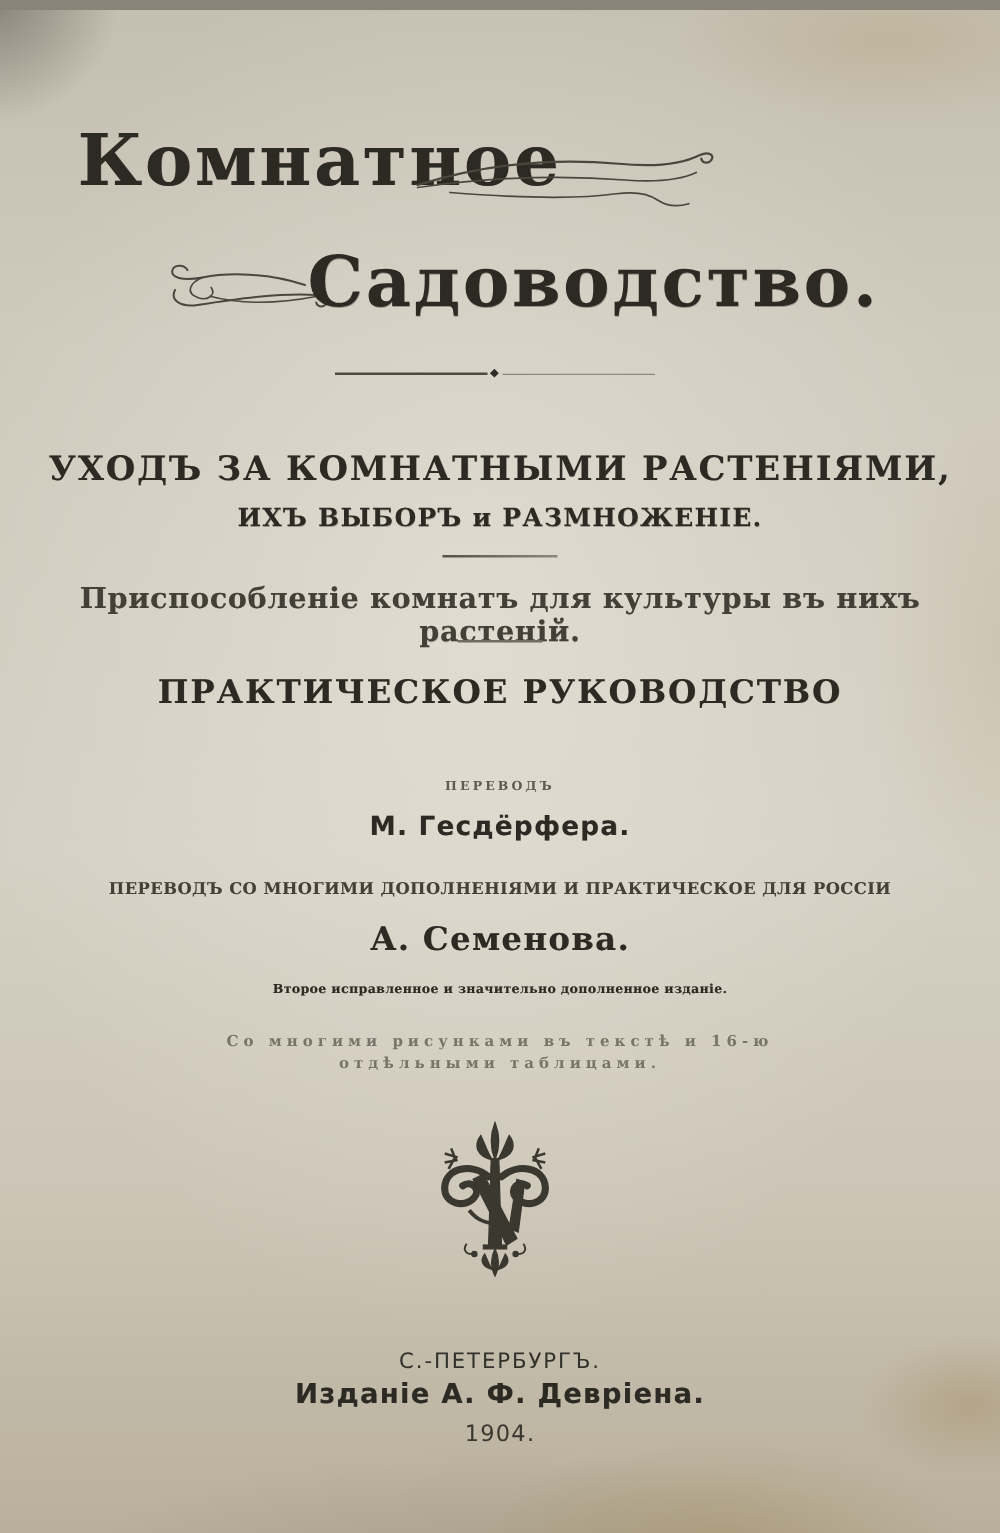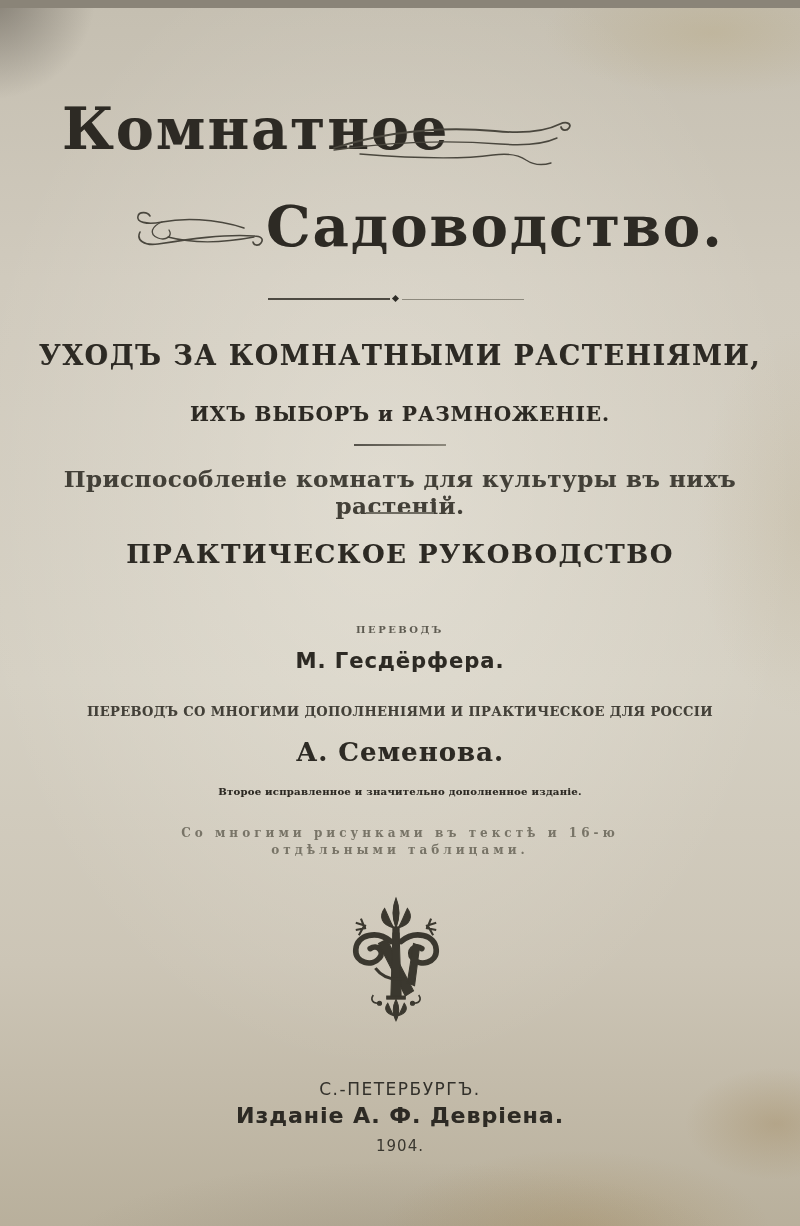--- a/index.html
+++ b/index.html
@@ -32,21 +32,21 @@
   .guide{font-weight:700;font-size:26px;letter-spacing:1.5px;}
   .aud{font-weight:700;font-size:16px;letter-spacing:4px;}
   .soch{font-weight:700;font-size:10px;letter-spacing:2.5px;color:#5e5b51;}
   .author{font-family:"DejaVu Sans",sans-serif;font-weight:600;font-size:21px;letter-spacing:1px;}
   .transnote{font-weight:700;font-size:13px;letter-spacing:.4px;}
   .translator{font-weight:700;font-size:26px;letter-spacing:1px;}
   .edition{font-weight:700;font-size:10px;letter-spacing:.3px;}
   .illus{font-weight:600;font-size:12px;letter-spacing:4px;}
   .city{font-family:"DejaVu Sans",sans-serif;font-weight:500;font-size:17px;letter-spacing:1.5px;color:#33312b;}
   .publisher{font-family:"DejaVu Sans",sans-serif;font-weight:700;font-size:22px;letter-spacing:1px;}
-  .year{font-family:"DejaVu Sans",sans-serif;font-weight:500;font-size:15px;letter-spacing:1px;color:#3a372f;}
+  .year{font-family:"DejaVu Sans",sans-serif;font-weight:500;font-size:18px;letter-spacing:1px;color:#3a372f;}
   .rule{background:#4d4a42;}
   svg.orn{display:block;}
 </style>
 </head>
 <body>
 
 <div id="page">
 
   <div class="abs title ink" style="left:62px;top:92px;">Комнатное</div>
 
@@ -56,29 +56,29 @@
     <path d="M30 36 C80 40 128 42 163 37 C178 35 189 37 196 42 C202 46 211 48 221 45" stroke-width="1.4"></path>
   </svg>
 
   <svg class="abs orn" style="left:128px;top:200px;" width="140" height="56" viewBox="0 0 140 56" fill="none" stroke="#4a473e" stroke-linecap="round">
     <path d="M116 20 C86 10 54 10 34 14 C18 17 8 14 10 8 C11 4 19 3 22 8" stroke-width="1.6"></path>
     <path d="M12 24 C8 32 16 38 30 36 C62 31 96 26 126 28 C133 28 136 31 133 35 C131 38 126 38 125 34" stroke-width="1.6"></path>
     <path d="M34 14 C24 18 20 26 30 30 C38 33 45 28 41 22" stroke-width="1.3"></path>
     <path d="M40 29 C70 37 100 34 126 29" stroke-width="1.3"></path>
   </svg>
 
-  <div class="abs title ink" style="left:266px;top:190px;font-size:56px;">Садоводство.</div>
+  <div class="abs title ink" style="left:246px;top:190px;font-size:56px;">Садоводство.</div>
 
   <div class="abs" style="left:268px;top:288px;width:256px;height:6px;">
     <div style="position:absolute;left:0;top:2px;width:122px;height:2px;background:#4d4a42;"></div>
     <div style="position:absolute;left:125px;top:0;width:5px;height:5px;background:#2e2c27;transform:rotate(45deg);"></div>
     <div style="position:absolute;left:134px;top:3px;width:122px;height:1px;background:#8d897d;"></div>
   </div>
 
-  <div class="abs cen h1 ink" style="top:332px;">УХОДЪ ЗА КОМНАТНЫМИ РАСТЕНІЯМИ,</div>
+  <div class="abs cen h1 ink" style="top:352px;">УХОДЪ ЗА КОМНАТНЫМИ РАСТЕНІЯМИ,</div>
   <div class="abs cen h2 ink" style="top:394px;">ИХЪ ВЫБОРЪ и РАЗМНОЖЕНІЕ.</div>
 
   <div class="abs rule" style="left:354px;top:436px;width:92px;height:2px;background:linear-gradient(90deg,#55524a,#8d897d);"></div>
 
   <div class="abs cen adapt ink-soft" style="top:457px;">Приспособленіе комнатъ для культуры въ нихъ растеній.</div>
 
   <div class="abs rule" style="left:366px;top:504px;width:68px;height:2px;background:#6f6c62;"></div>
 
   <div class="abs cen guide ink" style="top:531px;">ПРАКТИЧЕСКОЕ РУКОВОДСТВО</div>
 

